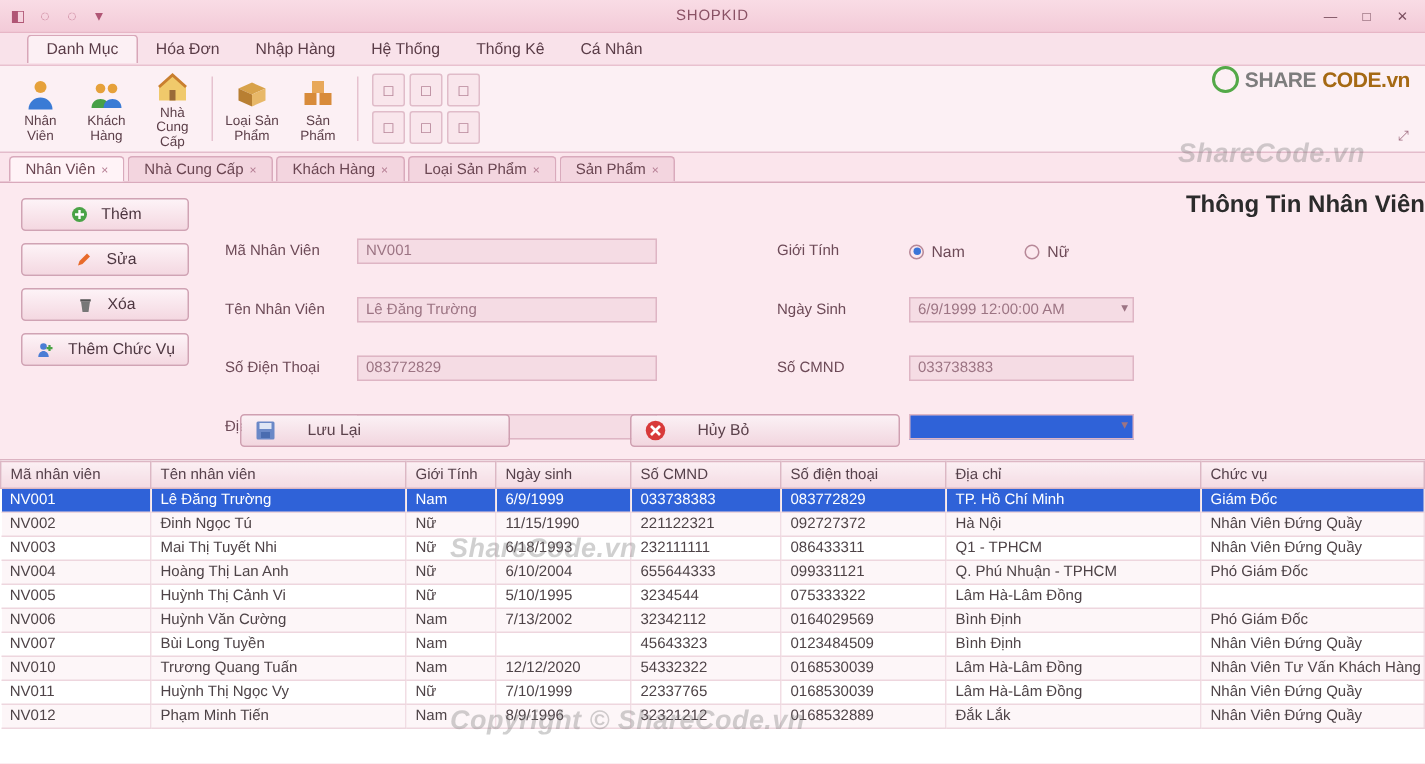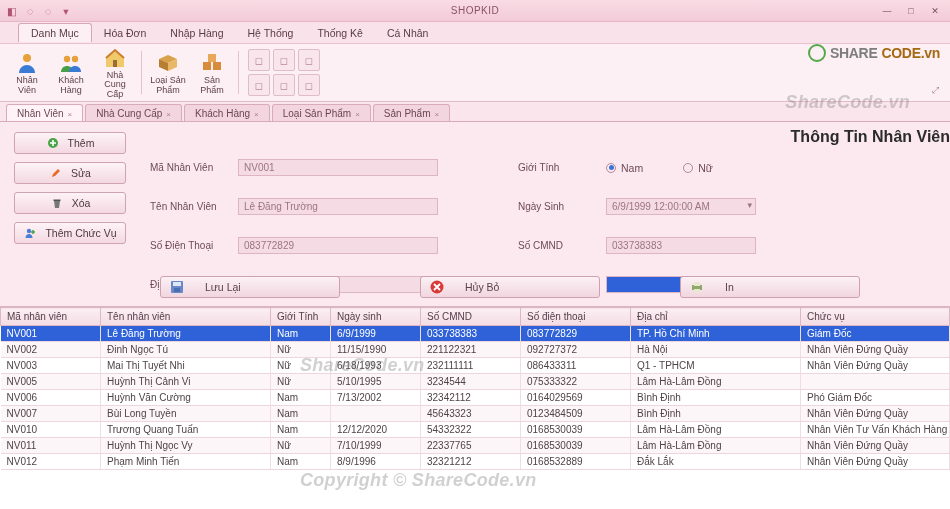--- a/index.html
+++ b/index.html
@@ -275,30 +275,20 @@
       <span>Lưu Lại</span>
     </div>
     <div class="abtn">
       <span class="aicon">
           <svg width="16" height="16" viewBox="0 0 16 16">
             <circle cx="8" cy="8" r="6.5" fill="#d83a3a"></circle>
             <path d="M5 5l6 6M11 5l-6 6" stroke="#fff" stroke-width="1.8"></path>
           </svg>
         </span>
       <span>Hủy Bỏ</span>
-    </div>
-    <div class="abtn">
-      <span class="aicon">
-          <svg width="16" height="16" viewBox="0 0 16 16">
-            <rect x="3" y="6" width="10" height="5" fill="#8fa86a"></rect>
-            <rect x="5" y="3" width="6" height="4" fill="#e8e8d0"></rect>
-            <rect x="5" y="10" width="6" height="4" fill="#e8e8d0"></rect>
-          </svg>
-        </span>
-      <span>In</span>
     </div>
   </div>
 
   <span class="wm-text" style="top:-30px; right:40px">ShareCode.vn</span>
 </div>
 
 <div class="grid">
   <table>
     <colgroup>
         <col style="width:100px">
@@ -347,20 +337,30 @@
           <td>NV003</td>
           <td>Mai Thị Tuyết Nhi</td>
           <td>Nữ</td>
           <td>6/18/1993</td>
           <td>232111111</td>
           <td>086433311</td>
           <td>Q1 - TPHCM</td>
           <td>Nhân Viên Đứng Quầy</td>
         </tr>
         <tr>
+          <td>NV004</td>
+          <td>Hoàng Thị Lan Anh</td>
+          <td>Nữ</td>
+          <td>6/10/2004</td>
+          <td>655644333</td>
+          <td>099331121</td>
+          <td>Q. Phú Nhuận - TPHCM</td>
+          <td>Phó Giám Đốc</td>
+        </tr>
+        <tr>
           <td>NV005</td>
           <td>Huỳnh Thị Cảnh Vi</td>
           <td>Nữ</td>
           <td>5/10/1995</td>
           <td>3234544</td>
           <td>075333322</td>
           <td>Lâm Hà-Lâm Đồng</td>
           <td></td>
         </tr>
         <tr>

